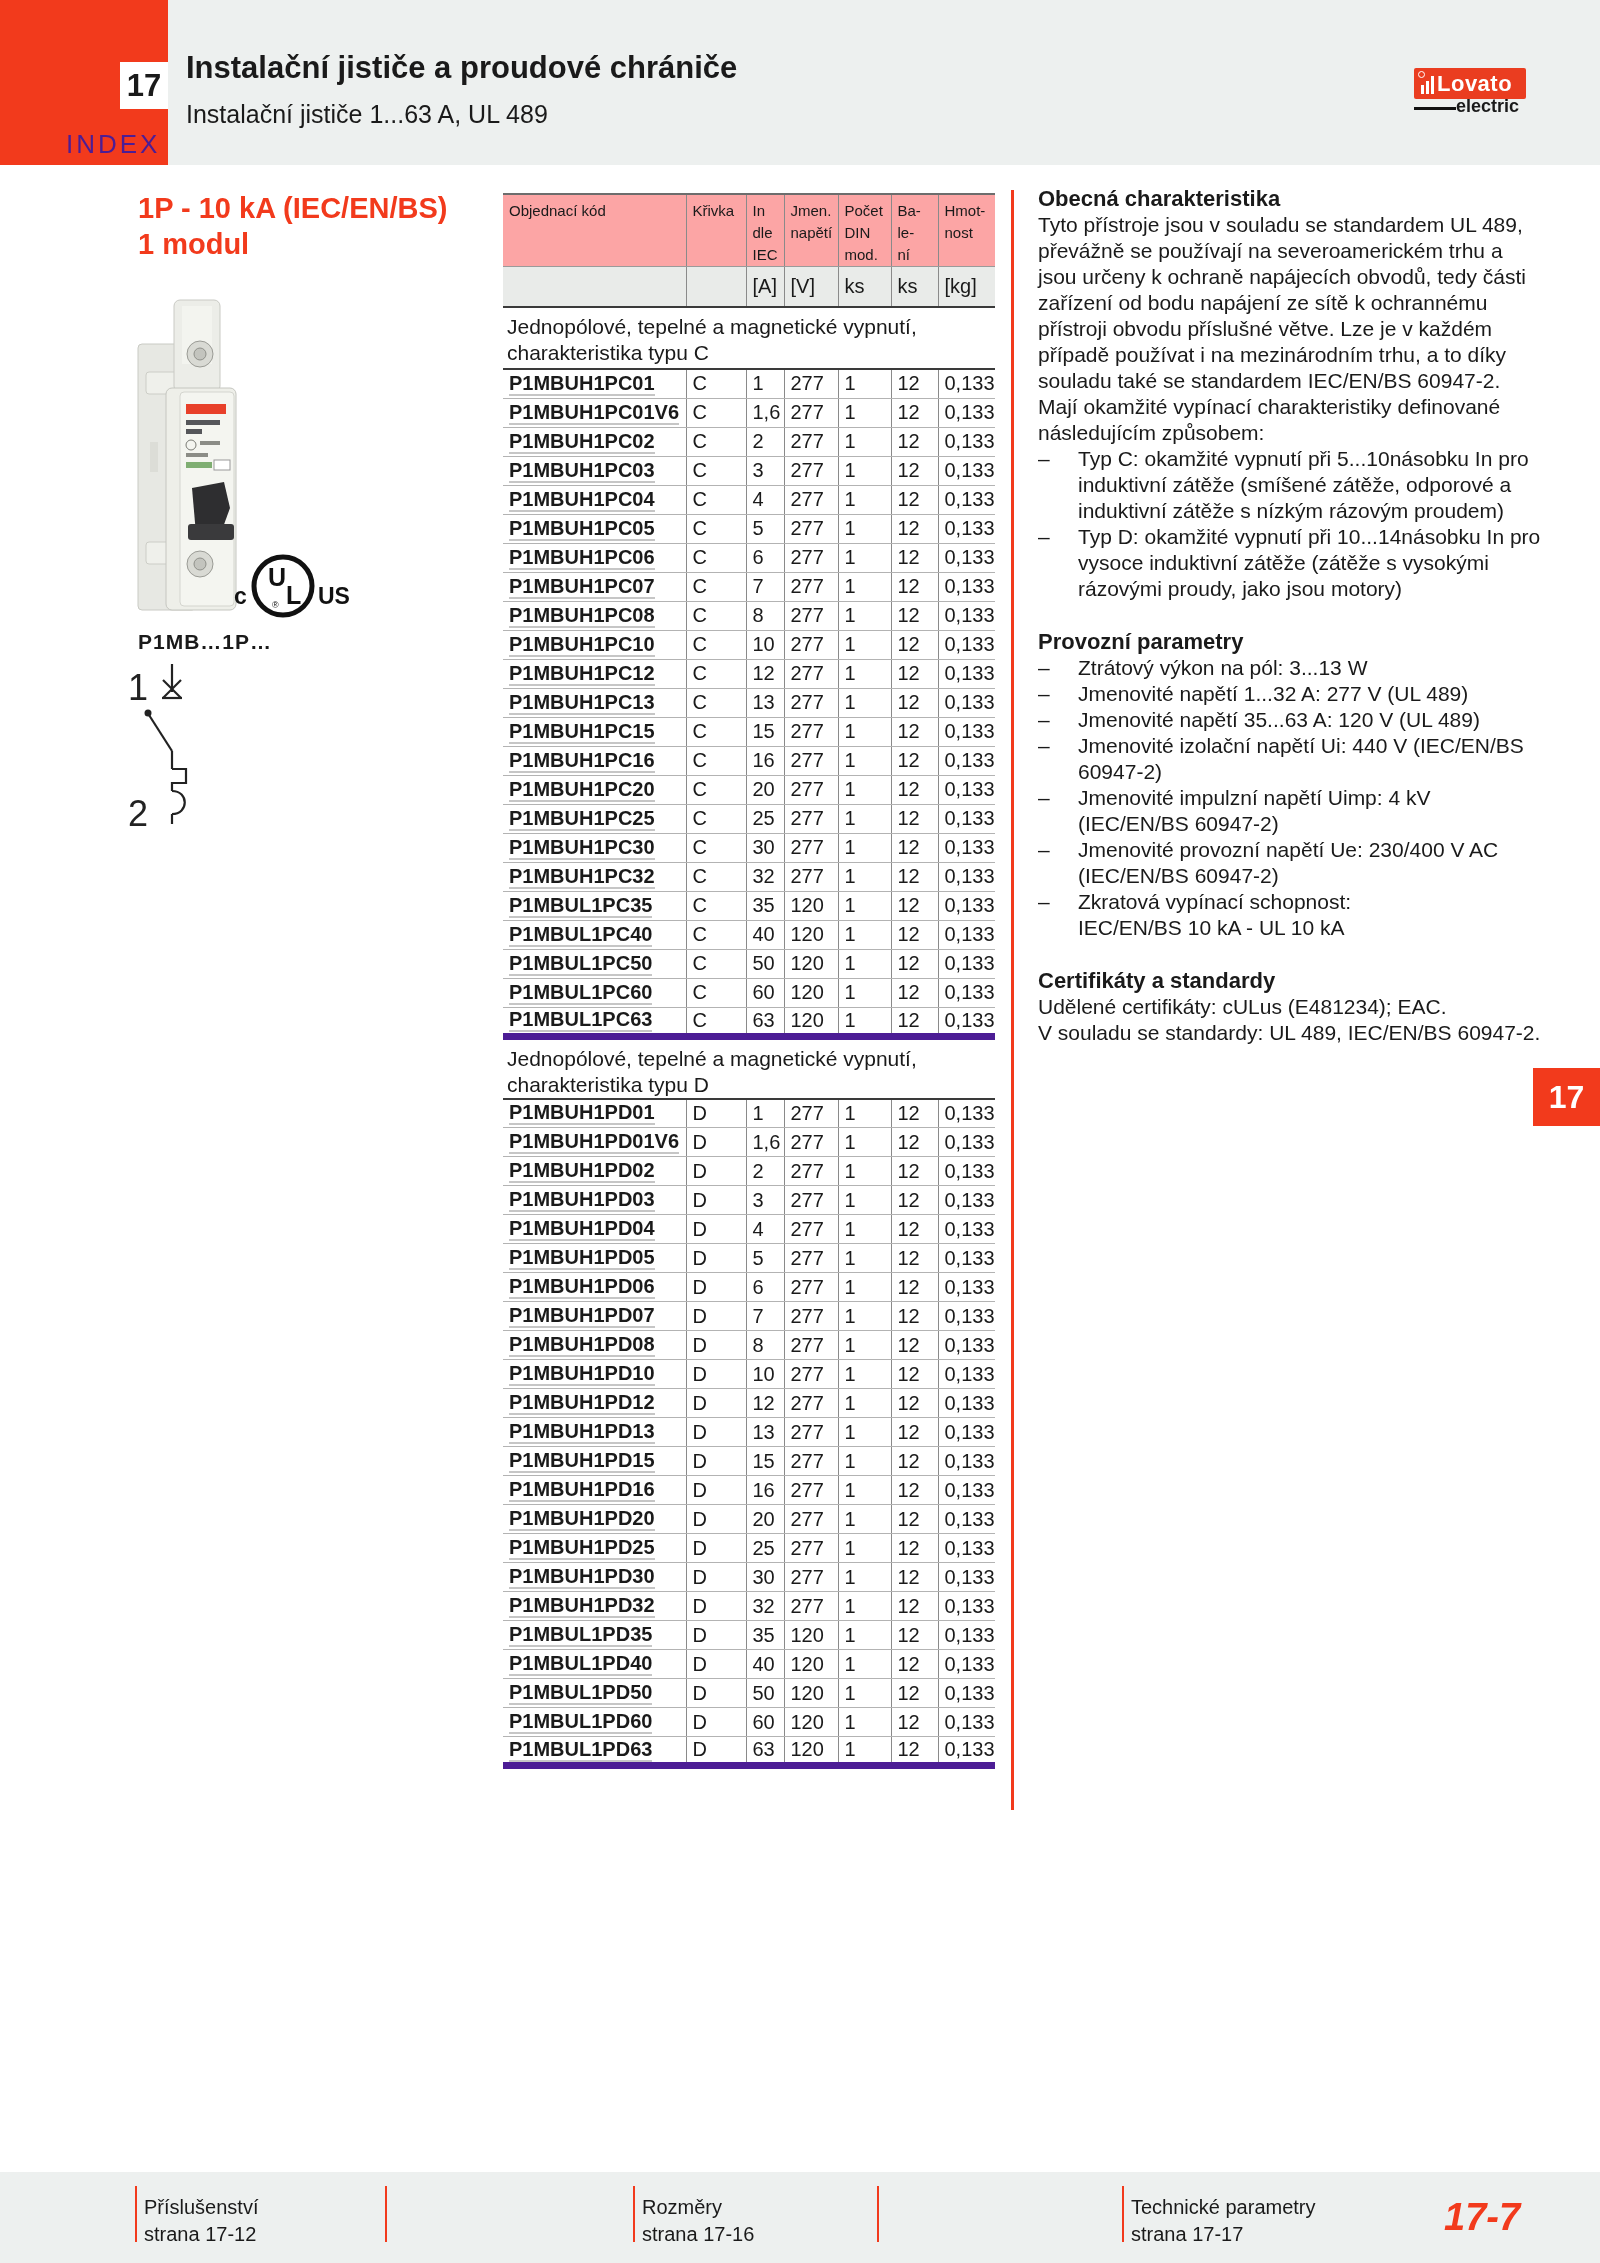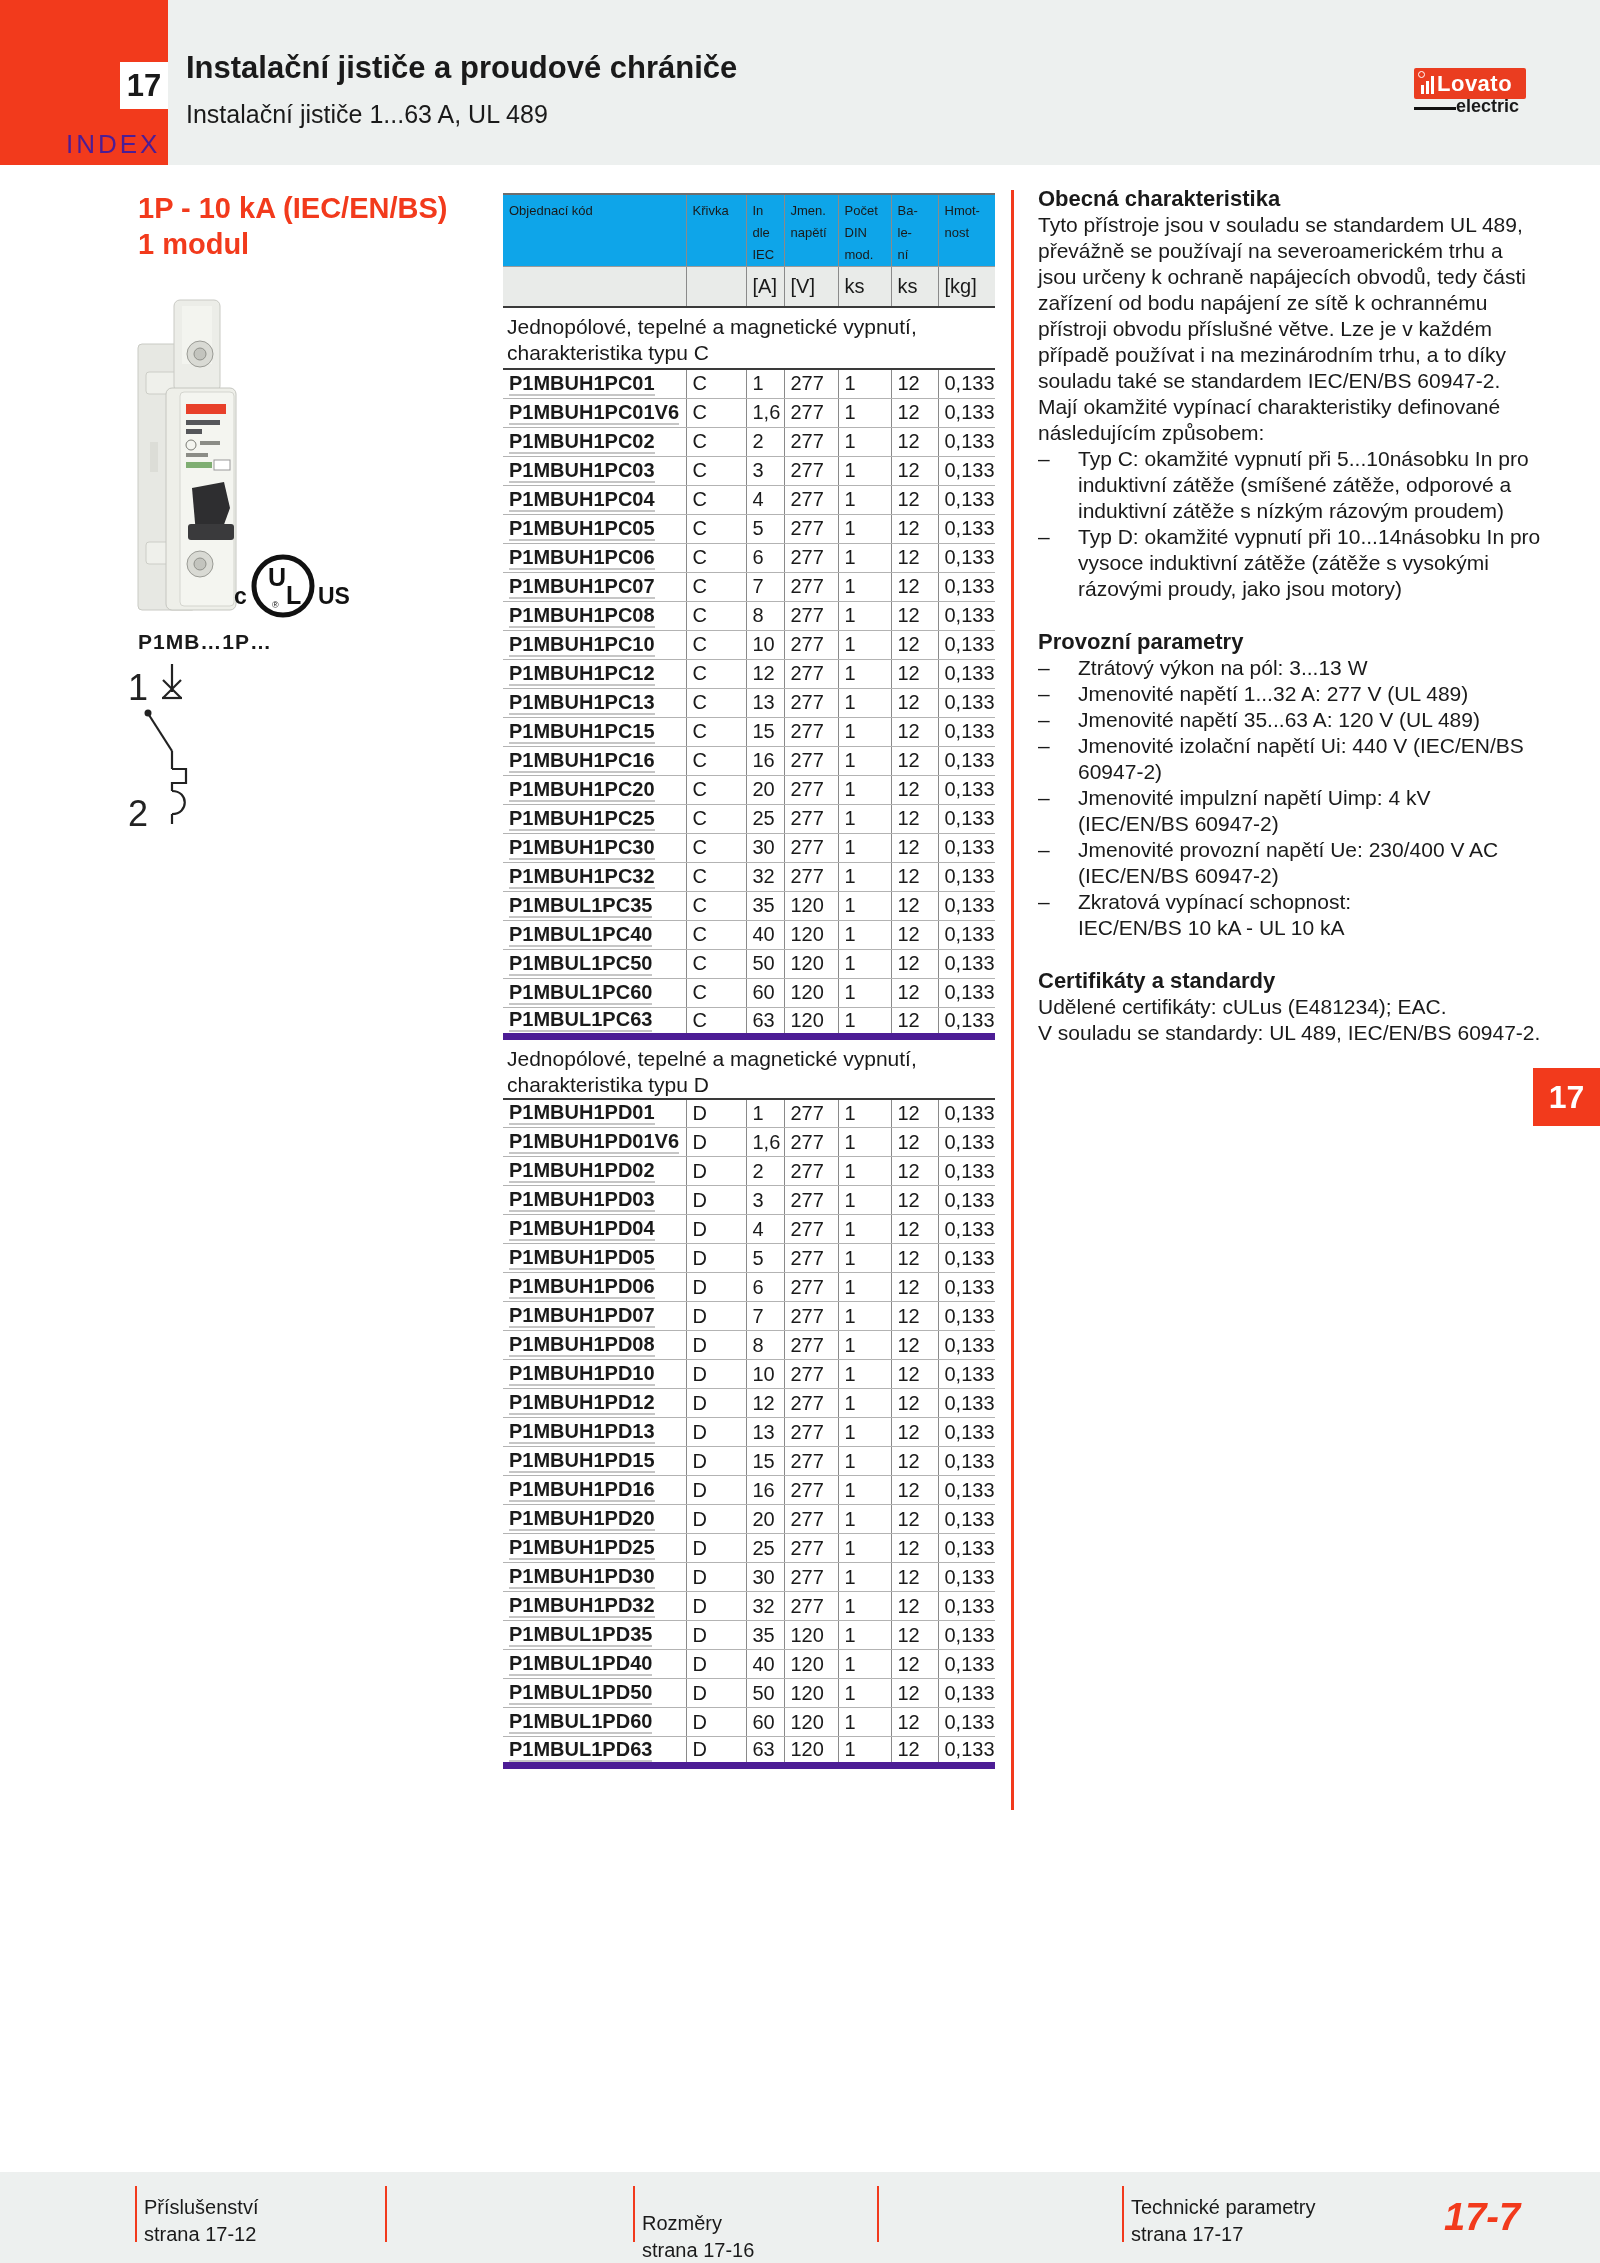--- a/index.html
+++ b/index.html
@@ -30,22 +30,22 @@
                    color:#f23a1c;line-height:36px;}
   .breaker{position:absolute;left:136px;top:292px;}
   .ul-mark{position:absolute;left:230px;top:548px;}
   .model-label{position:absolute;left:138px;top:630px;font-size:21px;font-weight:bold;letter-spacing:1px;}
   .diagram{position:absolute;left:126px;top:658px;}
 
   
   .data-table{position:absolute;left:503px;top:193px;width:492px;border-collapse:collapse;
               table-layout:fixed;}
   .data-table th,.data-table td{font-size:20px;text-align:left;box-sizing:border-box;}
-  .data-table thead tr.cols th{background:#0ea5e9;vertical-align:top;padding:5px 2px 0 6px;
-      font-weight:normal;font-size:13px;line-height:22px;white-space:pre-line;height:63px;
+  .data-table thead tr.cols th{background:#fca5a5;vertical-align:top;padding:5px 2px 0 6px;
+      font-weight:normal;font-size:15px;line-height:22px;white-space:pre-line;height:63px;
       border-top:2px solid #6d6d6d;border-bottom:1px solid #9a9a9a;}
   .data-table thead tr.units th{background:#e9ebe9;font-weight:normal;padding:8px 2px 8px 6px;
       height:40px;border-bottom:2px solid #3a3a3a;vertical-align:middle;}
   .data-table th+th,.data-table tbody tr:not(.section-row) td+td{border-left:1px solid #8a8a8a;}
   .data-table tbody td{height:29px;padding:0 2px 0 6px;border-bottom:1px solid #b3b3b3;background:#fff;vertical-align:middle;}
   .data-table tbody tr.section-row td{height:62px;vertical-align:top;padding:6px 2px 0 4px;
       font-size:21px;line-height:26px;border-bottom:2px solid #3a3a3a;}
   .data-table tbody tr.last td{border-bottom:7px solid #4c1d95;}
   .data-table .code{font-weight:bold;display:inline-block;border-bottom:2px solid #c6c6c6;
       line-height:21px;padding-bottom:0px;}
@@ -61,21 +61,21 @@
   .info-col .li .txt{white-space:pre-line;}
 
   .side-tab{position:absolute;left:1533px;top:1068px;width:67px;height:58px;background:#f23a1c;
             color:#fff;font-size:32px;font-weight:bold;display:flex;align-items:center;justify-content:center;}
 
   
   .footer-band{position:absolute;left:0;top:2172px;width:1600px;height:91px;background:#edf0ef;}
   .tick{position:absolute;top:2186px;width:2px;height:56px;background:#f23a1c;}
   .t1{left:135px;} .t2{left:385px;} .t3{left:633px;} .t4{left:877px;} .t5{left:1122px;}
   .f-link{position:absolute;top:2194px;font-size:20px;line-height:27px;}
-  .f1{left:144px;} .f2{left:642px;margin-top:16px;} .f3{left:1131px;}
+  .f1{left:144px;} .f2{left:642px;} .f3{left:1131px;}
   .f-page{position:absolute;left:1444px;top:2196px;font-size:38px;font-weight:bold;
           font-style:italic;color:#f23a1c;}
 </style>
 </head>
 <body>
 
 <div class="page">
 
   <div class="top-band">
     <div class="index-block"></div>

